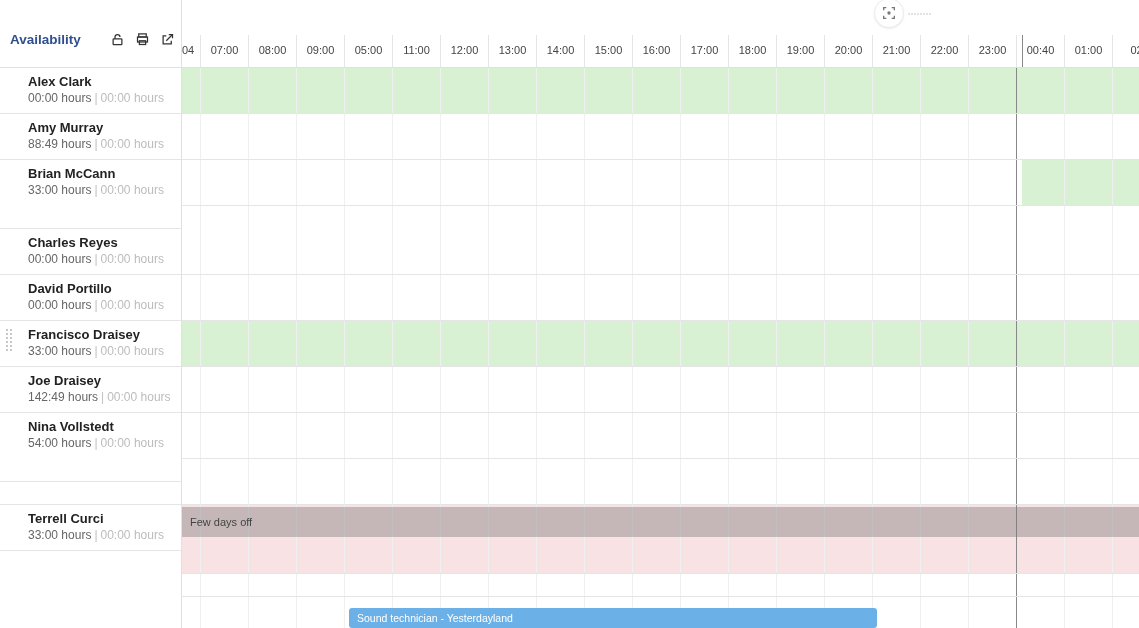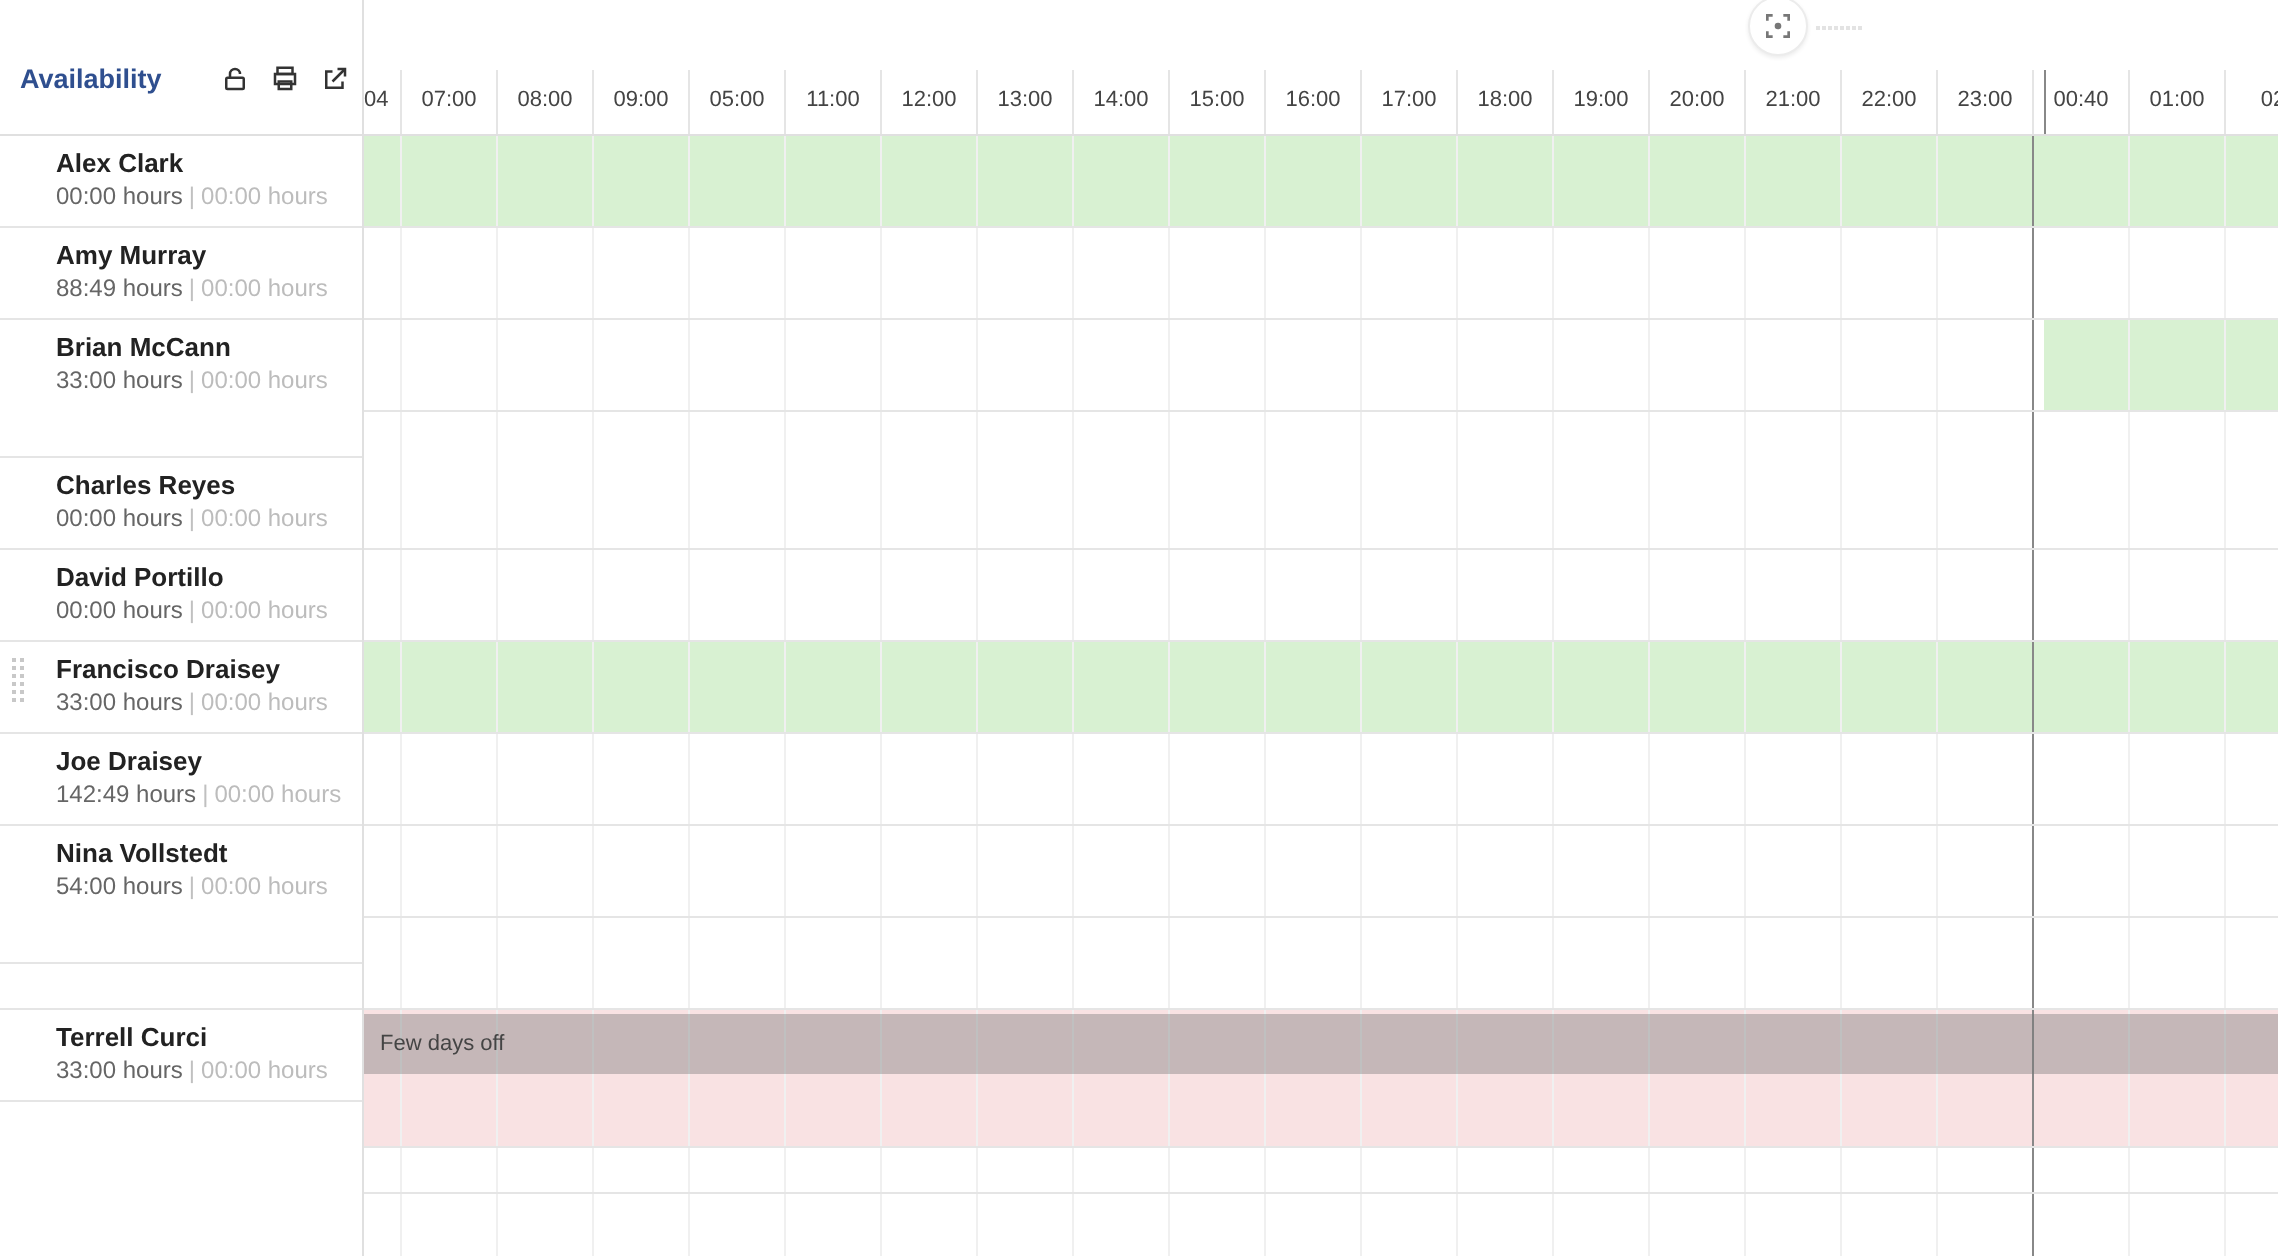--- a/index.html
+++ b/index.html
@@ -458,16 +458,17 @@
             <div class="vline" style="left: 546px;"></div>
             <div class="vline" style="left: 594px;"></div>
             <div class="vline" style="left: 642px;"></div>
             <div class="vline" style="left: 690px;"></div>
             <div class="vline" style="left: 738px;"></div>
             <div class="vline" style="left: 786px;"></div>
             <div class="vline daysep" style="left: 834px;"></div>
             <div class="vline" style="left: 882px;"></div>
             <div class="vline" style="left: 930px;"></div>
           </div>
+          <div class="event blue-plain" style="left: 167px; width: 528px; top: 11px;">Sound technician - Yesterdayland</div>
         </div>
       </div>
   </div>
 </div>
 
 </body></html>

